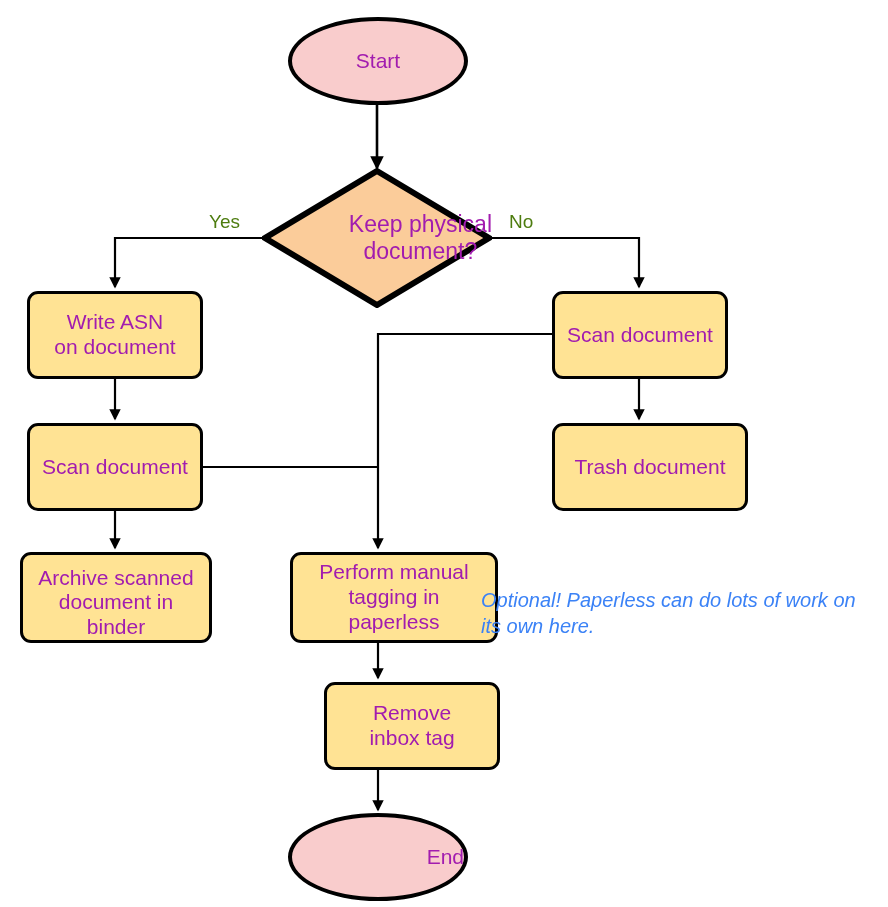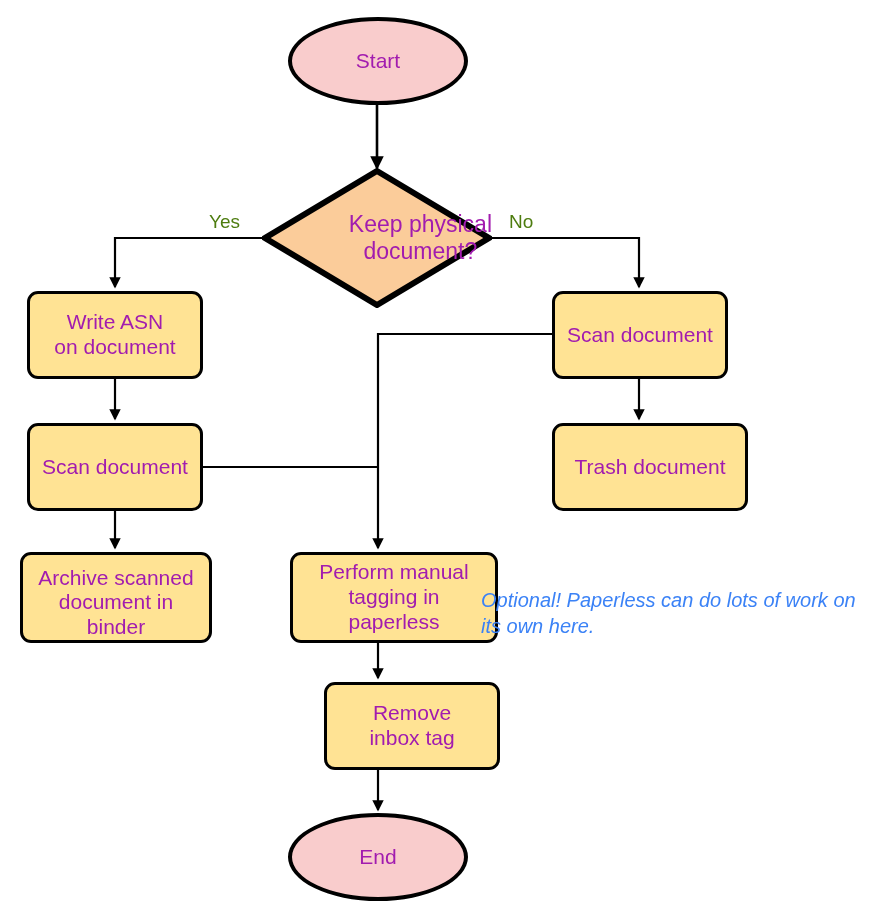--- a/index.html
+++ b/index.html
@@ -155,20 +155,20 @@
     <span>Perform manual
 tagging in
 paperless</span>
   </div>
 
   <div class="node process" style="left:290px; top:682px; width:176px; height:88px;margin-left:34px;">
     <span>Remove
 inbox tag</span>
   </div>
 
-  <div class="node terminator" style="left:288px; top:813px; width:180px; height:88px;">
+  <div class="node terminator" style="left:288px; top:813px; width:180px; height:88px;justify-content:flex-end;">
     <span>End</span>
   </div>
 
   <div class="annotation" style="left:481px; top:588px; width:402px;">Optional! Paperless can do lots of work on
 its own here.</div>
 
 </div>
 
 </body></html>

